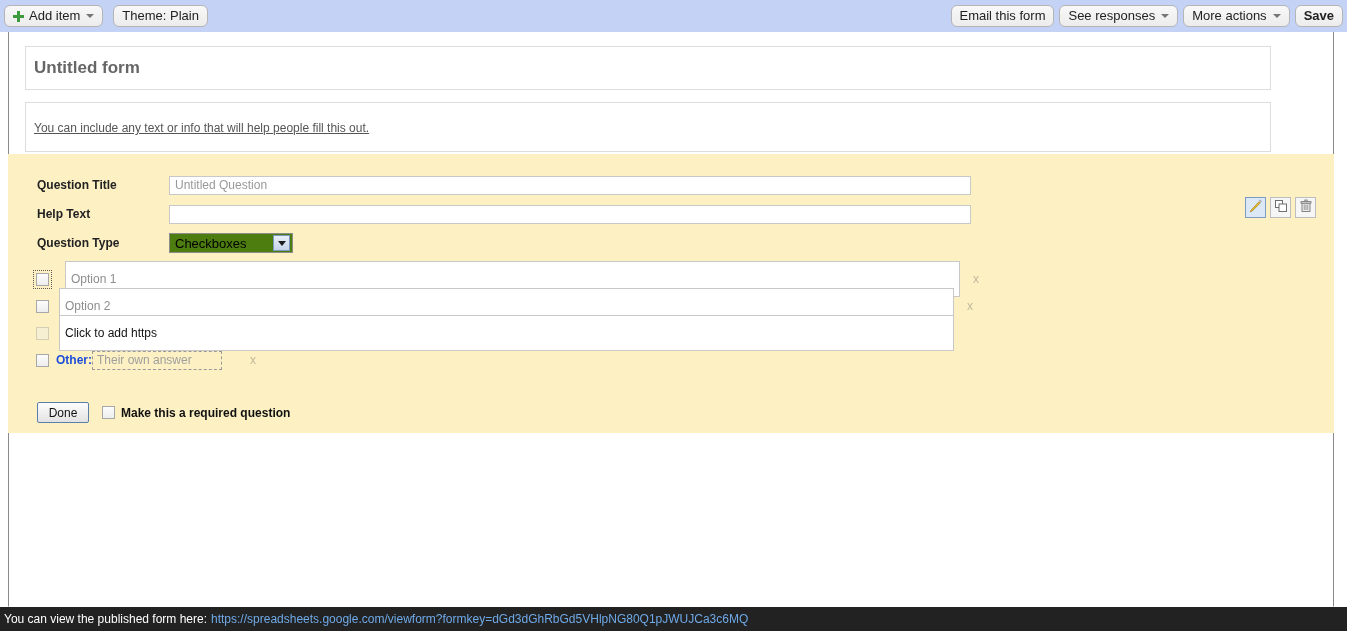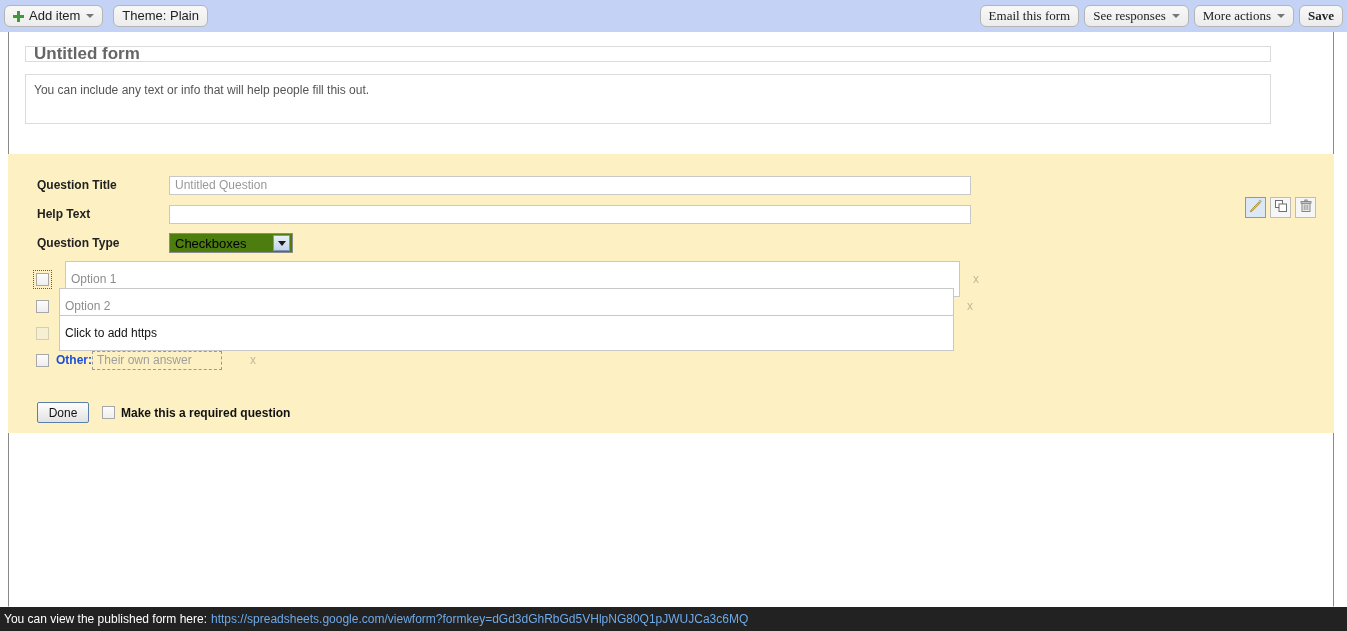--- a/index.html
+++ b/index.html
@@ -32,21 +32,20 @@
     display: flex;
     align-items: center;
     gap: 10px;
   }
   .toolbar-right {
     position: absolute;
     right: 4px; top: 5px;
     display: flex;
     align-items: center;
     gap: 5px;
-    font-family: Liberation Serif, serif;
   }
   .tb-btn {
     display: inline-flex;
     align-items: center;
     height: 22px;
     padding: 0 8px;
     background: linear-gradient(to bottom, #f8f8f8 0%, #ececec 100%);
     border: 1px solid #b5b5b5;
     border-radius: 6px;
     font-size: 13px;
@@ -92,43 +91,44 @@
     border-right: 1px solid #8a8a8a;
     border-bottom: 1px solid #ffffff;
     box-sizing: border-box;
   }
 
   .form-header {
     padding: 14px 16px 0 16px;
   }
   .form-title {
     width: 1246px;
-    height: 16px;
+    height: 44px;
     border: 1px solid #dcdcdc;
     background: #fff;
     box-sizing: border-box;
     display: flex;
     align-items: center;
     padding: 0 8px;
     font-size: 17px;
     font-weight: bold;
     color: #666666;
     cursor: text;
   }
   .form-desc {
     margin-top: 12px;
     width: 1246px;
     height: 50px;
     border: 1px solid #dcdcdc;
     background: #fff;
     box-sizing: border-box;
-    padding: 8px 8px;
+    padding: 18px 8px;
     font-size: 12px;
     color: #555555;
     cursor: text;
+    text-decoration: underline;
   }
 
   
   .question-block {
     position: absolute;
     left: -1px; top: 122px;
     width: 1326px;
     height: 279px;
     background: #fdf1c4;
     box-sizing: border-box;

